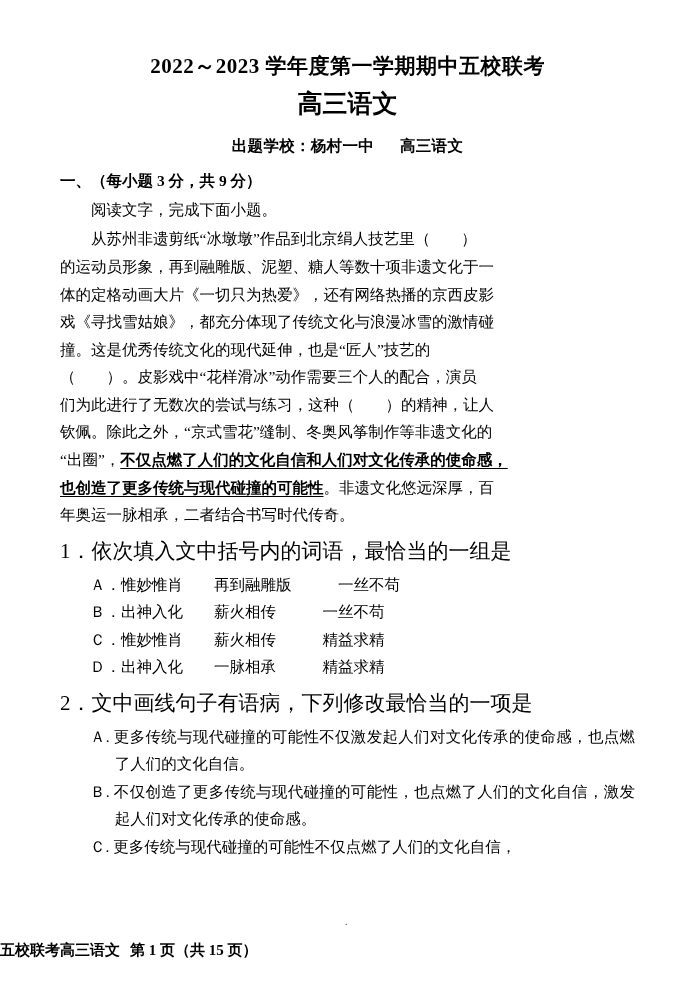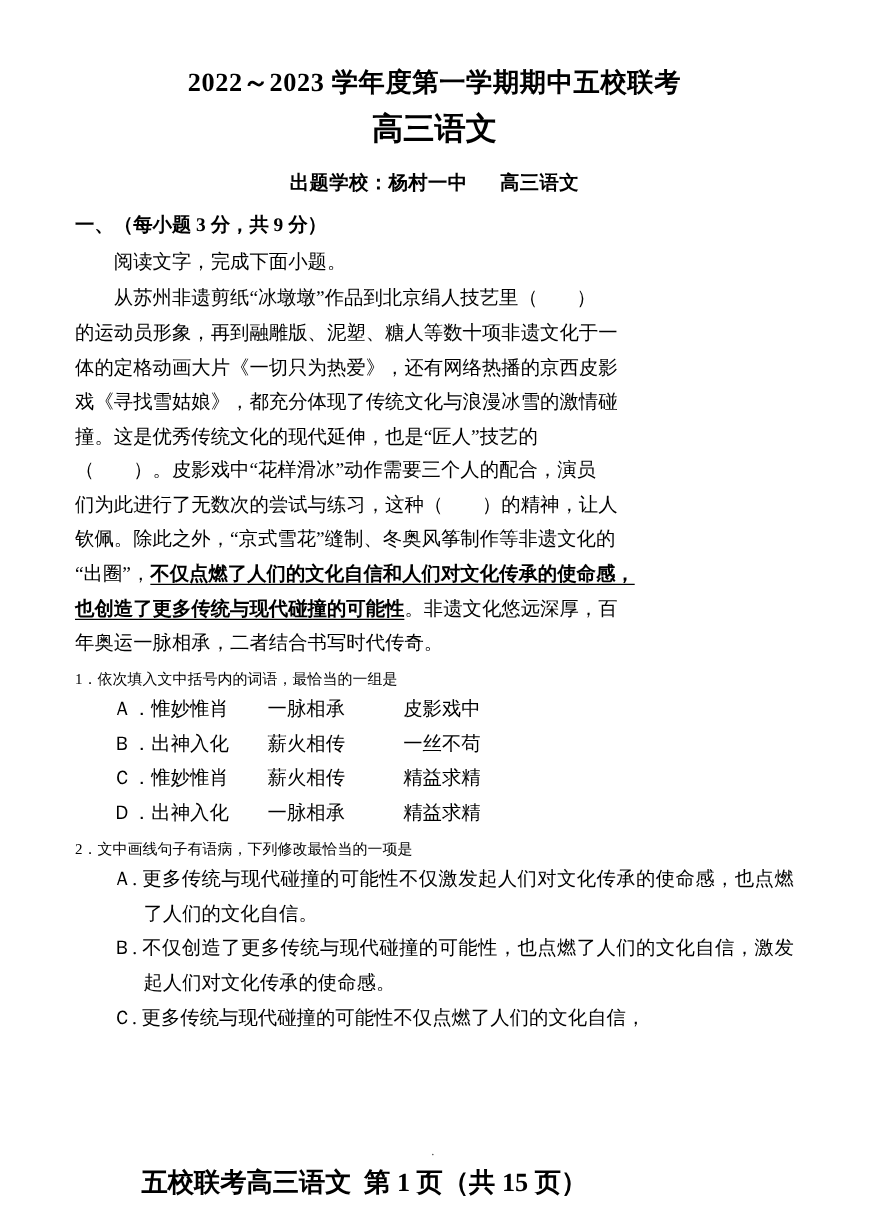--- a/index.html
+++ b/index.html
@@ -76,21 +76,21 @@
   }
   .body-block {
     margin-top: 2px;
   }
   .underline {
     text-decoration: underline;
     text-underline-offset: 3px;
     font-weight: bold;
   }
   .q-item {
-    font-size: 12px;
+    font-size: 21px;
     line-height: 1.8;
     margin-top: 4px;
   }
   .opt {
     font-size: 15.5px;
     line-height: 1.78;
     margin-left: 30px;
     white-space: pre;
   }
   .opt-wrap {
@@ -99,22 +99,22 @@
     margin-left: 30px;
     text-indent: -1.6em;
     padding-left: 1.6em;
     text-align: justify;
   }
   .footer {
     position: absolute;
     left: 0;
     bottom: 22px;
     width: 583px;
-    text-align: center;
-    font-size: 21px;
+    text-align: left;
+    font-size: 15px;
     font-weight: bold;
   }
   .footer .sp {
     display: inline-block;
     width: 10px;
   }
   .dot-mark {
     position: absolute;
     left: 345px;
     top: 916px;
@@ -149,21 +149,21 @@
     <div class="para">们为此进行了无数次的尝试与练习，这种（　　）的精神，让人</div>
     <div class="para">钦佩。除此之外，“京式雪花”缝制、冬奥风筝制作等非遗文化的</div>
     <div class="para"><span>“出圈”，</span><span class="underline">不仅点燃了人们的文化自信和人们对文化传承的使命感，</span></div>
     <div class="para"><span class="underline">也创造了更多传统与现代碰撞的可能性</span><span>。非遗文化悠远深厚，百</span></div>
     <div class="para">年奥运一脉相承，二者结合书写时代传奇。</div>
   </div>
 
   <div class="q-item">
     <span>1．</span><span>依次填入文中括号内的词语，最恰当的一组是</span>
   </div>
-  <div class="opt">Ａ．惟妙惟肖　　一脉相承　　　皮影戏中</div>
+  <div class="opt">Ａ．惟妙惟肖　　再到融雕版　　　一丝不苟</div>
   <div class="opt">Ｂ．出神入化　　薪火相传　　　一丝不苟</div>
   <div class="opt">Ｃ．惟妙惟肖　　薪火相传　　　精益求精</div>
   <div class="opt">Ｄ．出神入化　　一脉相承　　　精益求精</div>
 
   <div class="q-item">
     <span>2．</span><span>文中画线句子有语病，下列修改最恰当的一项是</span>
   </div>
   <div class="opt-wrap">Ａ. 更多传统与现代碰撞的可能性不仅激发起人们对文化传承的使命感，也点燃了人们的文化自信。</div>
   <div class="opt-wrap">Ｂ. 不仅创造了更多传统与现代碰撞的可能性，也点燃了人们的文化自信，激发起人们对文化传承的使命感。</div>
   <div class="opt-wrap">Ｃ. 更多传统与现代碰撞的可能性不仅点燃了人们的文化自信，</div>

